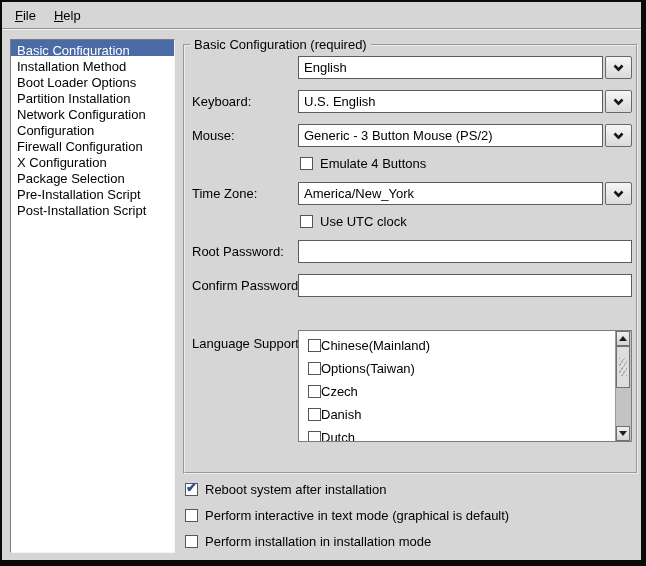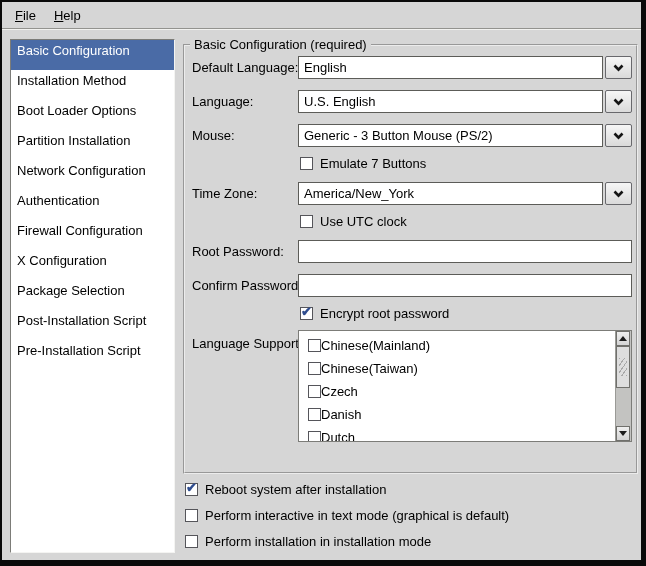--- a/index.html
+++ b/index.html
@@ -18,21 +18,21 @@
   }
   .menu-item{padding:4px 9px;cursor:default;}
   .menu-item::first-letter{text-decoration:underline;}
 
   
   .sidebar{
     position:absolute;left:8px;top:37px;width:165px;height:514px;
     background:#fff;border:1px solid;border-color:#7c7c78 #f4f4f2 #f4f4f2 #7c7c78;
     box-sizing:border-box;overflow:hidden;
   }
-  .side-item{height:30px;line-height:21px;padding-left:6px;white-space:nowrap;}
+  .side-item{height:16px;line-height:21px;padding-left:6px;white-space:nowrap;}
   .side-item.selected{background:#4a6ba6;color:#fff;}
 
   
   .frame{
     position:absolute;left:181px;top:42px;width:455px;height:430px;
     border:2px groove #ececec;box-sizing:border-box;
   }
   .frame-legend{
     position:absolute;top:-9px;left:5px;background:#d6d6d6;padding:0 4px;
     white-space:nowrap;
@@ -100,42 +100,41 @@
       <div class="menu-item">File</div>
       <div class="menu-item">Help</div>
     </div>
 
     <div class="sidebar">
       <div class="side-item selected">Basic Configuration</div>
       <div class="side-item">Installation Method</div>
       <div class="side-item">Boot Loader Options</div>
       <div class="side-item">Partition Installation</div>
       <div class="side-item">Network Configuration</div>
-      <div class="side-item">Authentication</div>
+      <div class="side-item">Configuration</div>
       <div class="side-item">Firewall Configuration</div>
       <div class="side-item">X Configuration</div>
       <div class="side-item">Package Selection</div>
+      <div class="side-item">Pre-Installation Script</div>
       <div class="side-item">Post-Installation Script</div>
-      <div class="side-item">Pre-Installation Script</div>
     </div>
 
     <div class="frame">
       <div class="frame-legend">Basic Configuration (required)</div>
 
-      <div class="flabel" style="top:14px;">Default Language:</div>
       <div class="fieldpos combo" style="top:10px;">
         <div class="entry">English</div>
         <div class="combo-btn">
           <svg class="chev" width="11" height="8" viewBox="0 0 11 8">
               <path d="M1.5 1.5 L5.5 5.7 L9.5 1.5" stroke="#151515" stroke-width="2.6" fill="none"></path>
             </svg>
         </div>
       </div>
 
-      <div class="flabel" style="top:48px;">Language:</div>
+      <div class="flabel" style="top:48px;">Keyboard:</div>
       <div class="fieldpos combo" style="top:44px;">
         <div class="entry">U.S. English</div>
         <div class="combo-btn">
           <svg class="chev" width="11" height="8" viewBox="0 0 11 8">
               <path d="M1.5 1.5 L5.5 5.7 L9.5 1.5" stroke="#151515" stroke-width="2.6" fill="none"></path>
             </svg>
         </div>
       </div>
 
       <div class="flabel" style="top:82px;">Mouse:</div>
@@ -143,21 +142,21 @@
         <div class="entry">Generic - 3 Button Mouse (PS/2)</div>
         <div class="combo-btn">
           <svg class="chev" width="11" height="8" viewBox="0 0 11 8">
               <path d="M1.5 1.5 L5.5 5.7 L9.5 1.5" stroke="#151515" stroke-width="2.6" fill="none"></path>
             </svg>
         </div>
       </div>
 
       <div class="cbrow" style="left:115px;top:109px;">
         <span class="cbox"></span>
-        <span class="cblabel">Emulate 7 Buttons</span>
+        <span class="cblabel">Emulate 4 Buttons</span>
       </div>
 
       <div class="flabel" style="top:140px;">Time Zone:</div>
       <div class="fieldpos combo" style="top:136px;">
         <div class="entry">America/New_York</div>
         <div class="combo-btn">
           <svg class="chev" width="11" height="8" viewBox="0 0 11 8">
               <path d="M1.5 1.5 L5.5 5.7 L9.5 1.5" stroke="#151515" stroke-width="2.6" fill="none"></path>
             </svg>
         </div>
@@ -171,35 +170,31 @@
       <div class="flabel" style="top:198px;">Root Password:</div>
       <div class="fieldpos" style="top:194px;">
         <div class="entry"></div>
       </div>
 
       <div class="flabel" style="top:232px;">Confirm Password:</div>
       <div class="fieldpos" style="top:228px;">
         <div class="entry"></div>
       </div>
 
-      <div class="cbrow" style="left:115px;top:259px;">
-        <span class="cbox checked"></span>
-        <span class="cblabel">Encrypt root password</span>
-      </div>
 
       <div class="flabel" style="top:290px;">Language Support:</div>
       <div class="langlist">
         <div class="lang-rows">
           <div class="langrow">
             <span class="cbox"></span>
             <span class="cblabel">Chinese(Mainland)</span>
           </div>
           <div class="langrow">
             <span class="cbox"></span>
-            <span class="cblabel">Chinese(Taiwan)</span>
+            <span class="cblabel">Options(Taiwan)</span>
           </div>
           <div class="langrow">
             <span class="cbox"></span>
             <span class="cblabel">Czech</span>
           </div>
           <div class="langrow">
             <span class="cbox"></span>
             <span class="cblabel">Danish</span>
           </div>
           <div class="langrow">

